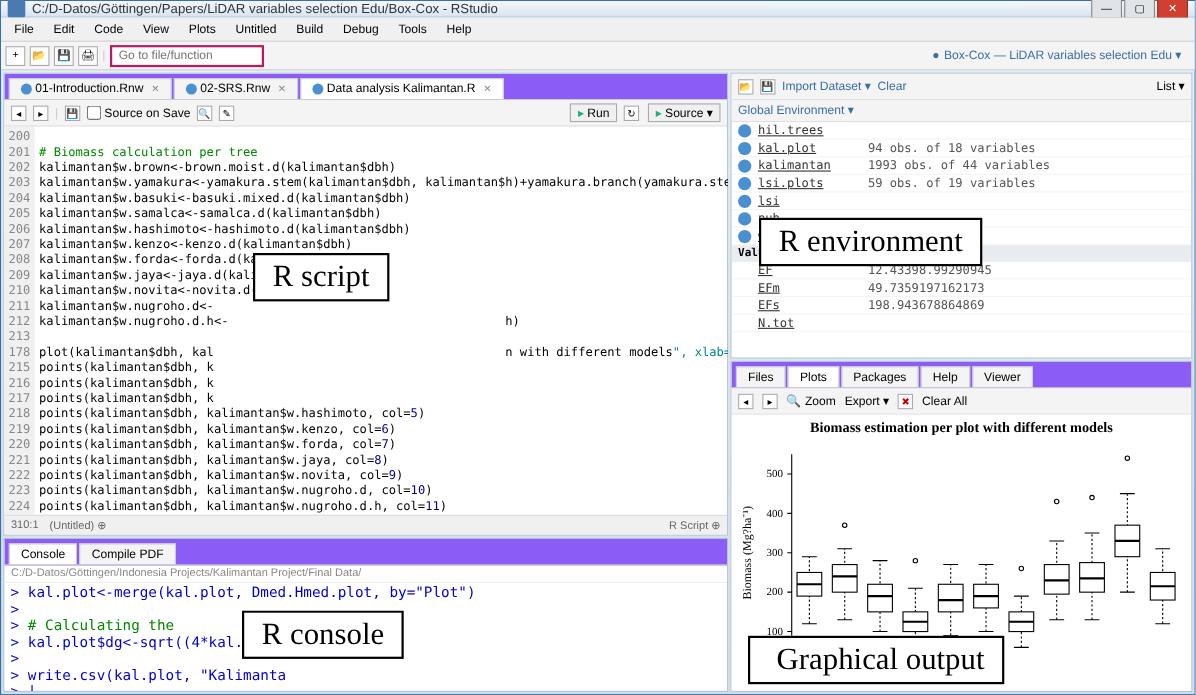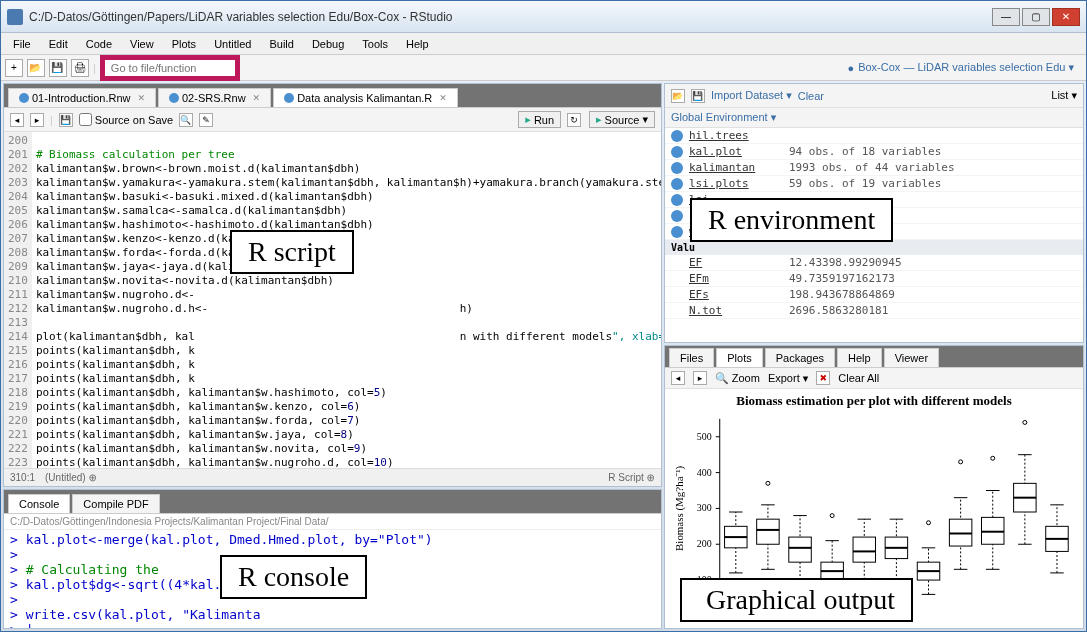--- a/index.html
+++ b/index.html
@@ -1,35 +1,35 @@
 <!DOCTYPE html>
 <html><head>
 <meta charset="utf-8">
 <style>
 * { margin: 0; padding: 0; box-sizing: border-box; }
 body { font-family: "Segoe UI", Tahoma, sans-serif; font-size: 11px; background: #d4e4f0; width: 1087px; height: 632px; overflow: hidden; position: relative; }
 .window-chrome { background: linear-gradient(#e8f0f8, #d0dce8); border: 1px solid #3a6ea5; height: 100%; display: flex; flex-direction: column; }
-.titlebar { height: 32px; background: linear-gradient(#f4f8fc, #d8e4f0); display: flex; align-items: center; padding: 0 6px; border-bottom: 1px solid #b0c0d0; }
+.titlebar { height: 15px; background: linear-gradient(#f4f8fc, #d8e4f0); display: flex; align-items: center; padding: 0 6px; border-bottom: 1px solid #b0c0d0; }
 .titlebar-icon { width: 16px; height: 16px; background: #4a7ab0; border-radius: 2px; margin-right: 6px; }
 .titlebar-text { flex: 1; color: #333; font-size: 12px; }
 .win-controls { display: flex; gap: 2px; }
 .win-btn { width: 28px; height: 18px; border: 1px solid #888; background: #e0e4e8; display: flex; align-items: center; justify-content: center; font-size: 10px; cursor: pointer; }
 .win-btn.close { background: #d04030; color: #fff; border-color: #a03020; }
 .menubar { height: 22px; background: #f0f0f0; display: flex; align-items: center; padding: 0 4px; border-bottom: 1px solid #ccc; gap: 2px; }
 .menu-item { padding: 2px 8px; cursor: pointer; }
 .toolbar { height: 26px; background: #f4f4f4; border-bottom: 1px solid #ccc; display: flex; align-items: center; padding: 0 4px; gap: 4px; }
 .tb-icon { width: 18px; height: 18px; border: 1px solid #aaa; background: #fff; cursor: pointer; display:flex; align-items:center; justify-content:center; font-size:10px; }
-.goto { border: 5px solid #be185d; padding: 2px 6px; color: #999; font-size: 11px; width: 140px; background: #fff; }
+.goto { border: 2px solid #be185d; padding: 2px 6px; color: #999; font-size: 11px; width: 140px; background: #fff; }
 .project-info { margin-left: auto; padding: 2px 8px; color: #3a6ea5; font-size: 11px; display:flex; align-items:center; gap:4px;}
 .project-info::before { content: "●"; color: #3a6ea5; }
 .main { flex: 1; display: flex; padding: 2px; gap: 2px; min-height: 0; }
 .left-col { flex: 1.1; display: flex; flex-direction: column; gap: 2px; min-width: 0; }
 .right-col { width: 420px; display: flex; flex-direction: column; gap: 2px; }
 .pane { background: #fff; border: 1px solid #b0c0d0; display: flex; flex-direction: column; min-height: 0; overflow: hidden; }
-.pane-tabs { height: 24px; background: #737373; border-bottom: 1px solid #ccc; display: flex; align-items: flex-end; padding: 2px 4px 0; gap: 2px; }
+.pane-tabs { height: 24px; background: #8b5cf6; border-bottom: 1px solid #ccc; display: flex; align-items: flex-end; padding: 2px 4px 0; gap: 2px; }
 .tab { padding: 3px 10px; background: #f4f4f4; border: 1px solid #ccc; border-bottom: none; font-size: 11px; cursor: pointer; display:flex; align-items:center; gap:3px; white-space:nowrap;}
 .tab.active { background: #fff; }
 .tab-icon { width:10px; height:10px; background:#4a90d0; border-radius:50%; display:inline-block;}
 .tab-x { color:#888; margin-left:4px; font-size:9px;}
 .pane-toolbar { height: 24px; background: #f4f4f4; border-bottom: 1px solid #e0e0e0; display: flex; align-items: center; padding: 0 6px; gap: 6px; font-size: 11px; }
 .pane-toolbar .sep { color: #ccc; }
 .run-btn { margin-left: auto; padding: 1px 6px; border: 1px solid #aaa; background: #f0f0f0; display:flex; align-items:center; gap:3px; cursor:pointer;}
 .code-area { flex: 1; overflow: auto; font-family: "Lucida Console", Consolas, monospace; font-size: 11px; line-height: 14px; display:flex; }
 .gutter { background: #f0f0f0; color: #888; text-align: right; padding: 2px 4px; user-select:none; }
 .gutter div { height: 14px; }
@@ -134,21 +134,21 @@
               <div>204</div>
               <div>205</div>
               <div>206</div>
               <div>207</div>
               <div>208</div>
               <div>209</div>
               <div>210</div>
               <div>211</div>
               <div>212</div>
               <div>213</div>
-              <div>214</div>
+              <div>178</div>
               <div>215</div>
               <div>216</div>
               <div>217</div>
               <div>218</div>
               <div>219</div>
               <div>220</div>
               <div>221</div>
               <div>222</div>
               <div>223</div>
               <div>224</div>
@@ -242,21 +242,20 @@
               <span class="env-val">49.7359197162173</span>
             </div>
             <div class="env-row">
               <span style="width:18px"></span>
               <span class="env-name">EFs</span>
               <span class="env-val">198.943678864869</span>
             </div>
             <div class="env-row">
               <span style="width:18px"></span>
               <span class="env-name">N.tot</span>
-              <span class="env-val">2696.5863280181</span>
             </div>
           </div>
       </div>
 
       <div class="pane plot-pane">
         <div class="pane-tabs" id="plot-tabs">
             <div class="tab">Files</div>
             <div class="tab active">Plots</div>
             <div class="tab">Packages</div>
             <div class="tab">Help</div>

